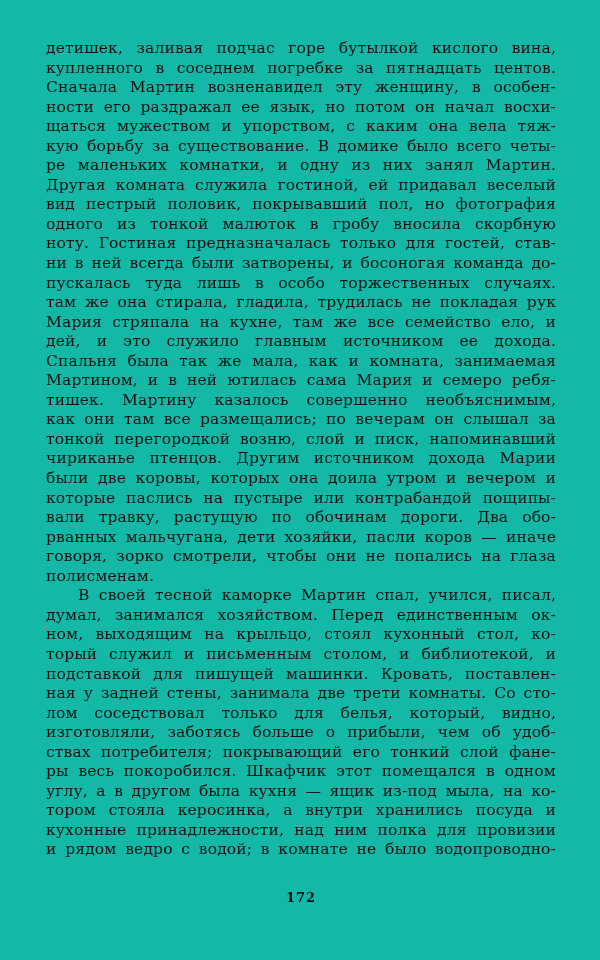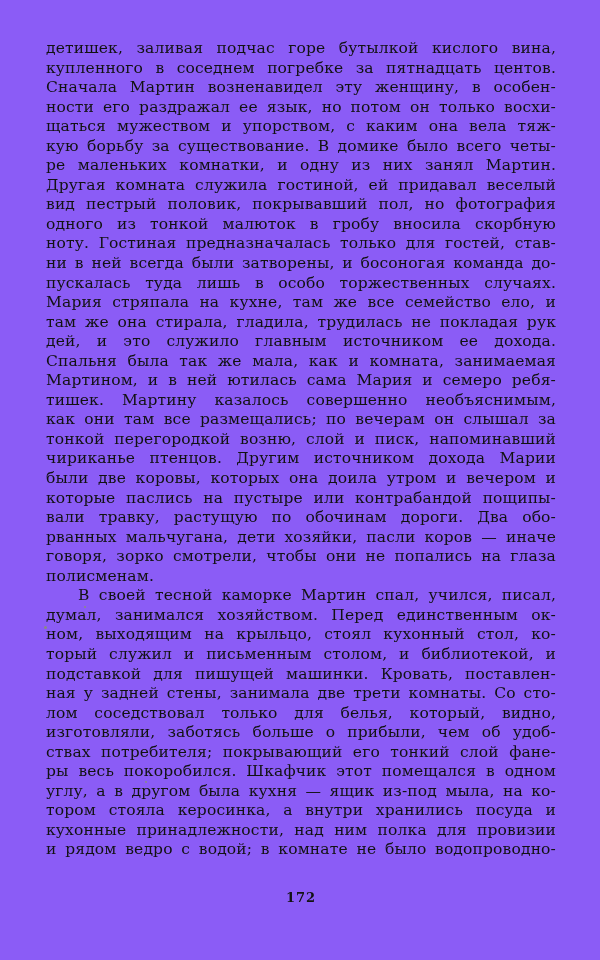--- a/index.html
+++ b/index.html
@@ -63,38 +63,38 @@
     border-radius: 50%;
     background: #8a8a84;
   }
   .speck-1 { left: 44px; top: 626px; width: 3px; height: 3px; }
   .speck-2 { left: 84px; top: 606px; width: 2px; height: 2px; }
   .speck-3 { left: 145px; top: 781px; width: 2px; height: 2px; }
 </style>
 </head>
 <body style="background: rgb(253, 253, 251);">
 
-<div class="scan-page" style="background: #8b5cf6; color: rgb(18, 18, 18);">
+<div class="scan-page" style="background: #14b8a6; color: rgb(18, 18, 18);">
   <div class="text-block" id="text-block">
       <div class="para">
         <div class="line">детишек, заливая подчас горе бутылкой кислого вина,</div>
         <div class="line">купленного в соседнем погребке за пятнадцать центов.</div>
         <div class="line">Сначала Мартин возненавидел эту женщину, в особен-</div>
-        <div class="line">ности его раздражал ее язык, но потом он только восхи-</div>
+        <div class="line">ности его раздражал ее язык, но потом он начал восхи-</div>
         <div class="line">щаться мужеством и упорством, с каким она вела тяж-</div>
         <div class="line">кую борьбу за существование. В домике было всего четы-</div>
         <div class="line">ре маленьких комнатки, и одну из них занял Мартин.</div>
         <div class="line">Другая комната служила гостиной, ей придавал веселый</div>
         <div class="line">вид пестрый половик, покрывавший пол, но фотография</div>
         <div class="line">одного из тонкой малюток в гробу вносила скорбную</div>
         <div class="line">ноту. Гостиная предназначалась только для гостей, став-</div>
         <div class="line">ни в ней всегда были затворены, и босоногая команда до-</div>
         <div class="line">пускалась туда лишь в особо торжественных случаях.</div>
+        <div class="line">там же она стирала, гладила, трудилась не покладая рук</div>
         <div class="line">Мария стряпала на кухне, там же все семейство ело, и</div>
-        <div class="line">там же она стирала, гладила, трудилась не покладая рук</div>
         <div class="line">дей, и это служило главным источником ее дохода.</div>
         <div class="line">Спальня была так же мала, как и комната, занимаемая</div>
         <div class="line">Мартином, и в ней ютилась сама Мария и семеро ребя-</div>
         <div class="line">тишек. Мартину казалось совершенно необъяснимым,</div>
         <div class="line">как они там все размещались; по вечерам он слышал за</div>
         <div class="line">тонкой перегородкой возню, слой и писк, напоминавший</div>
         <div class="line">чириканье птенцов. Другим источником дохода Марии</div>
         <div class="line">были две коровы, которых она доила утром и вечером и</div>
         <div class="line">которые паслись на пустыре или контрабандой пощипы-</div>
         <div class="line">вали травку, растущую по обочинам дороги. Два обо-</div>

